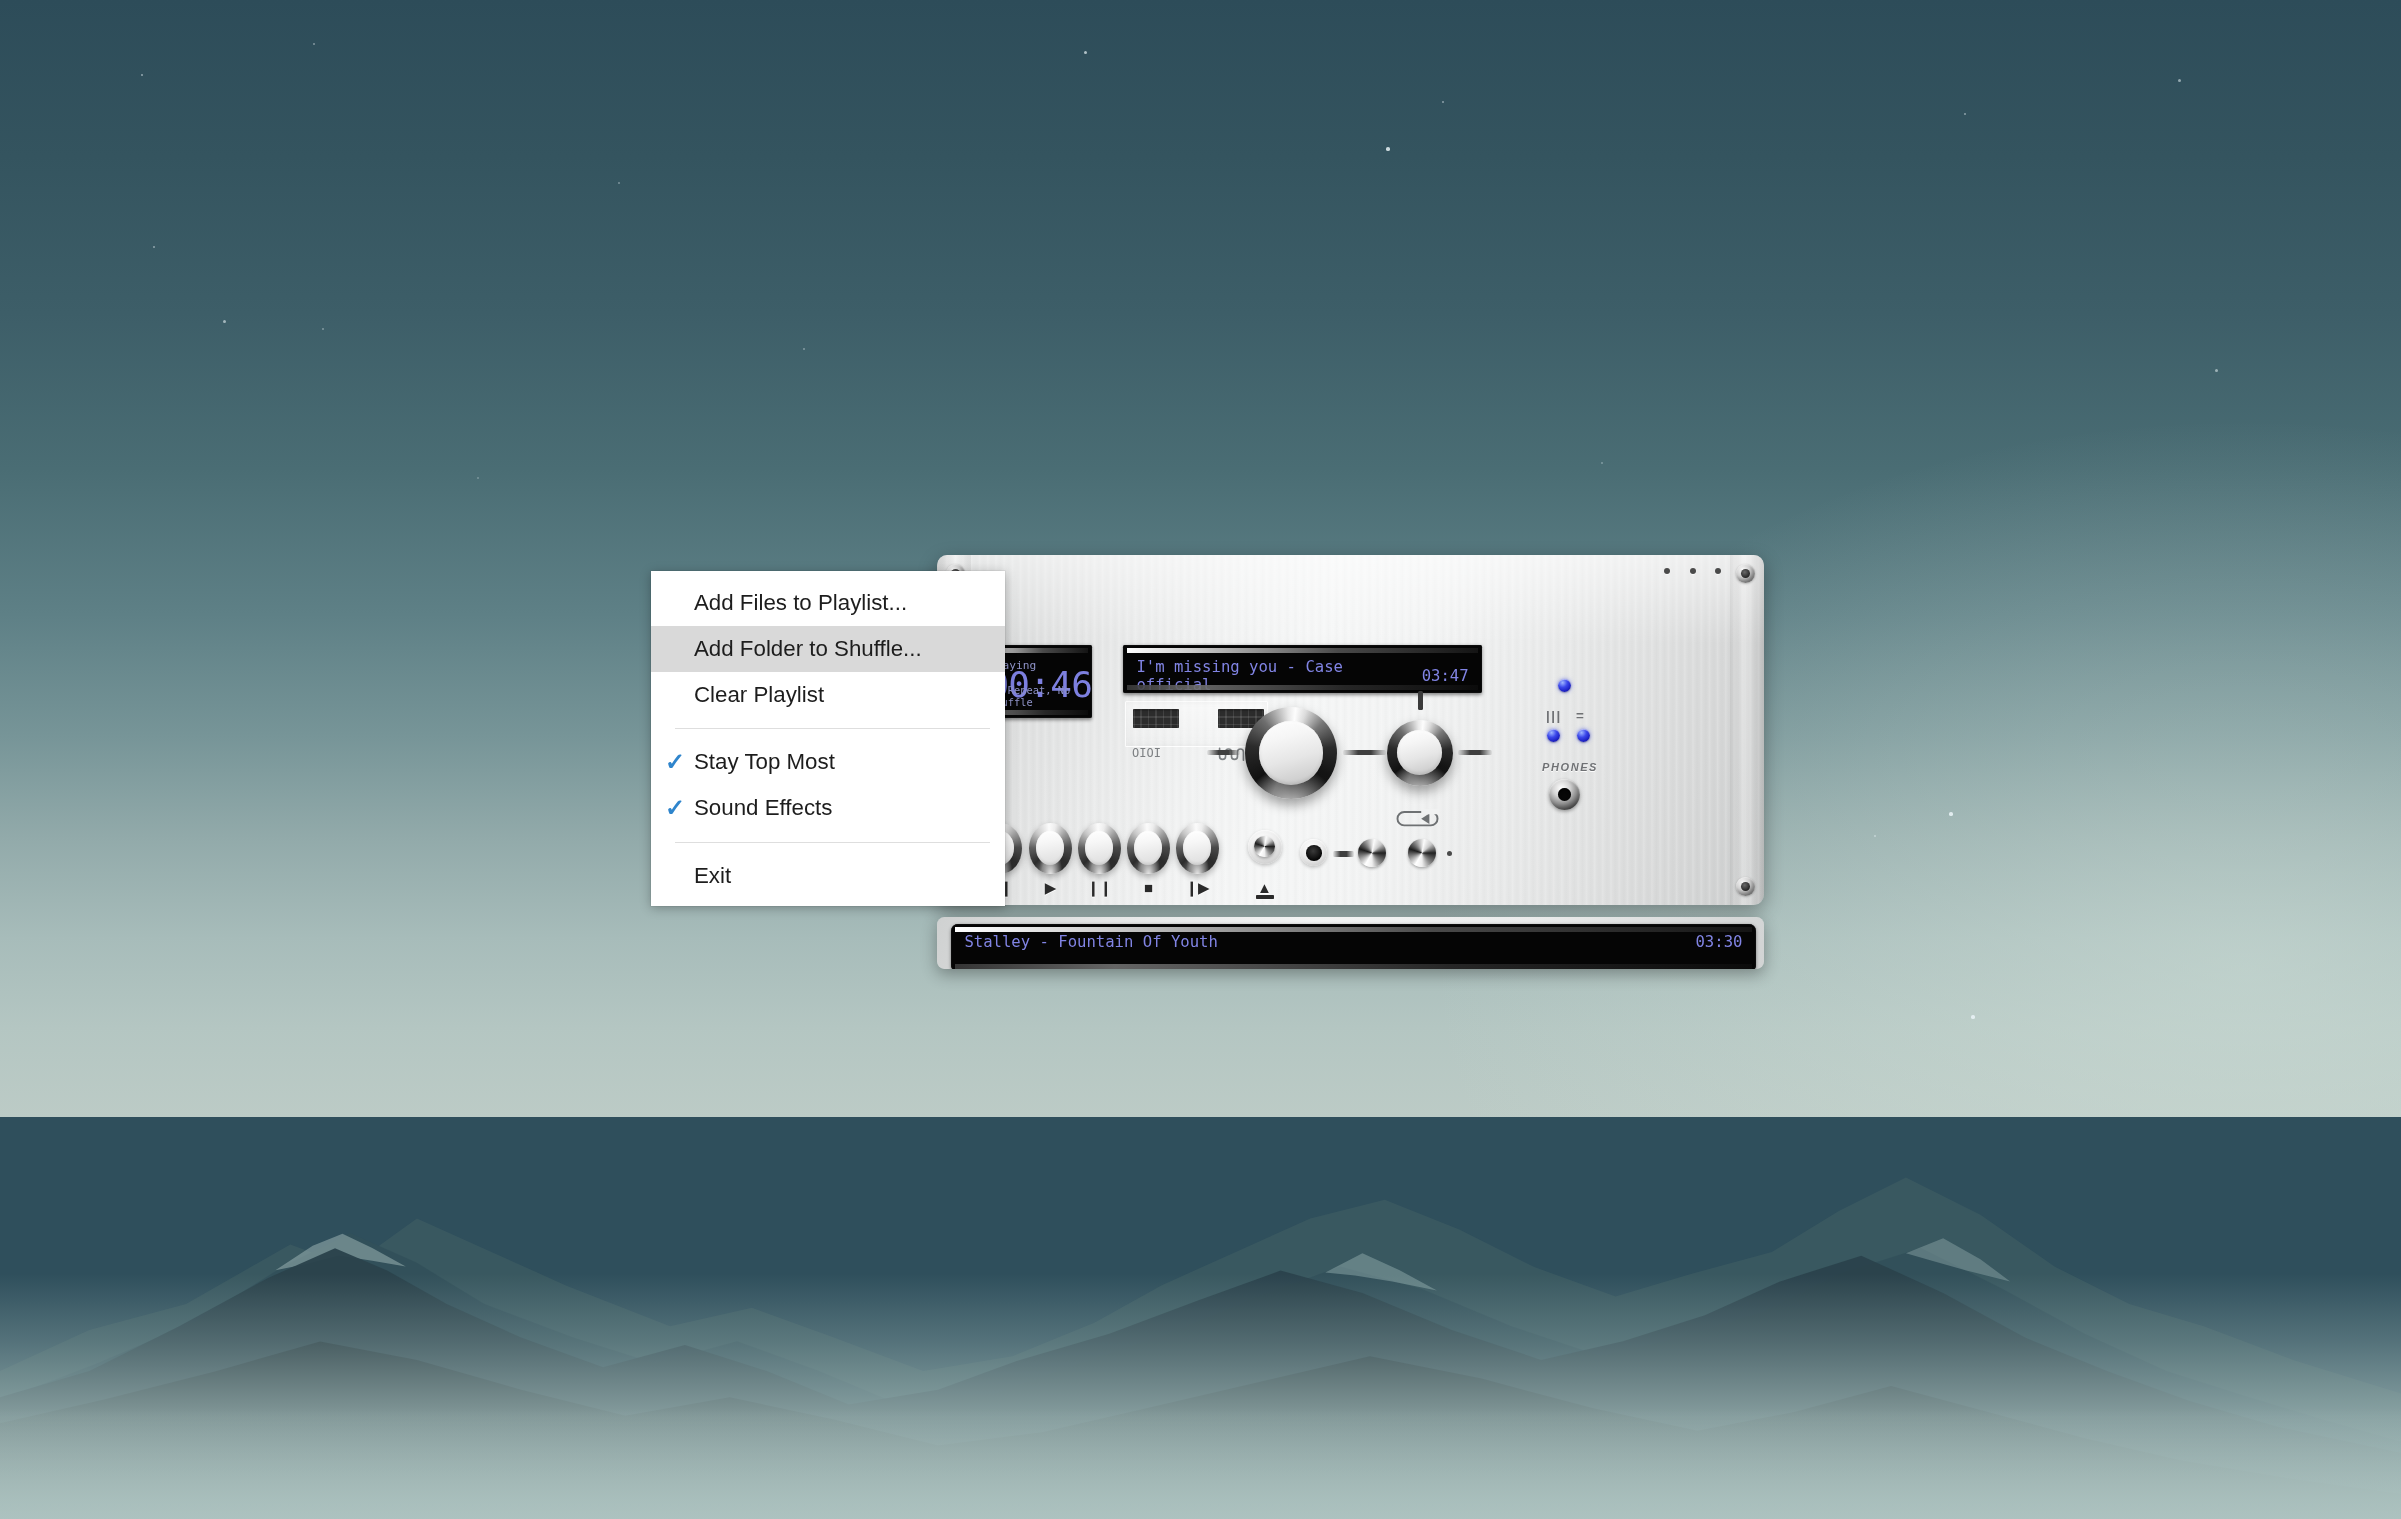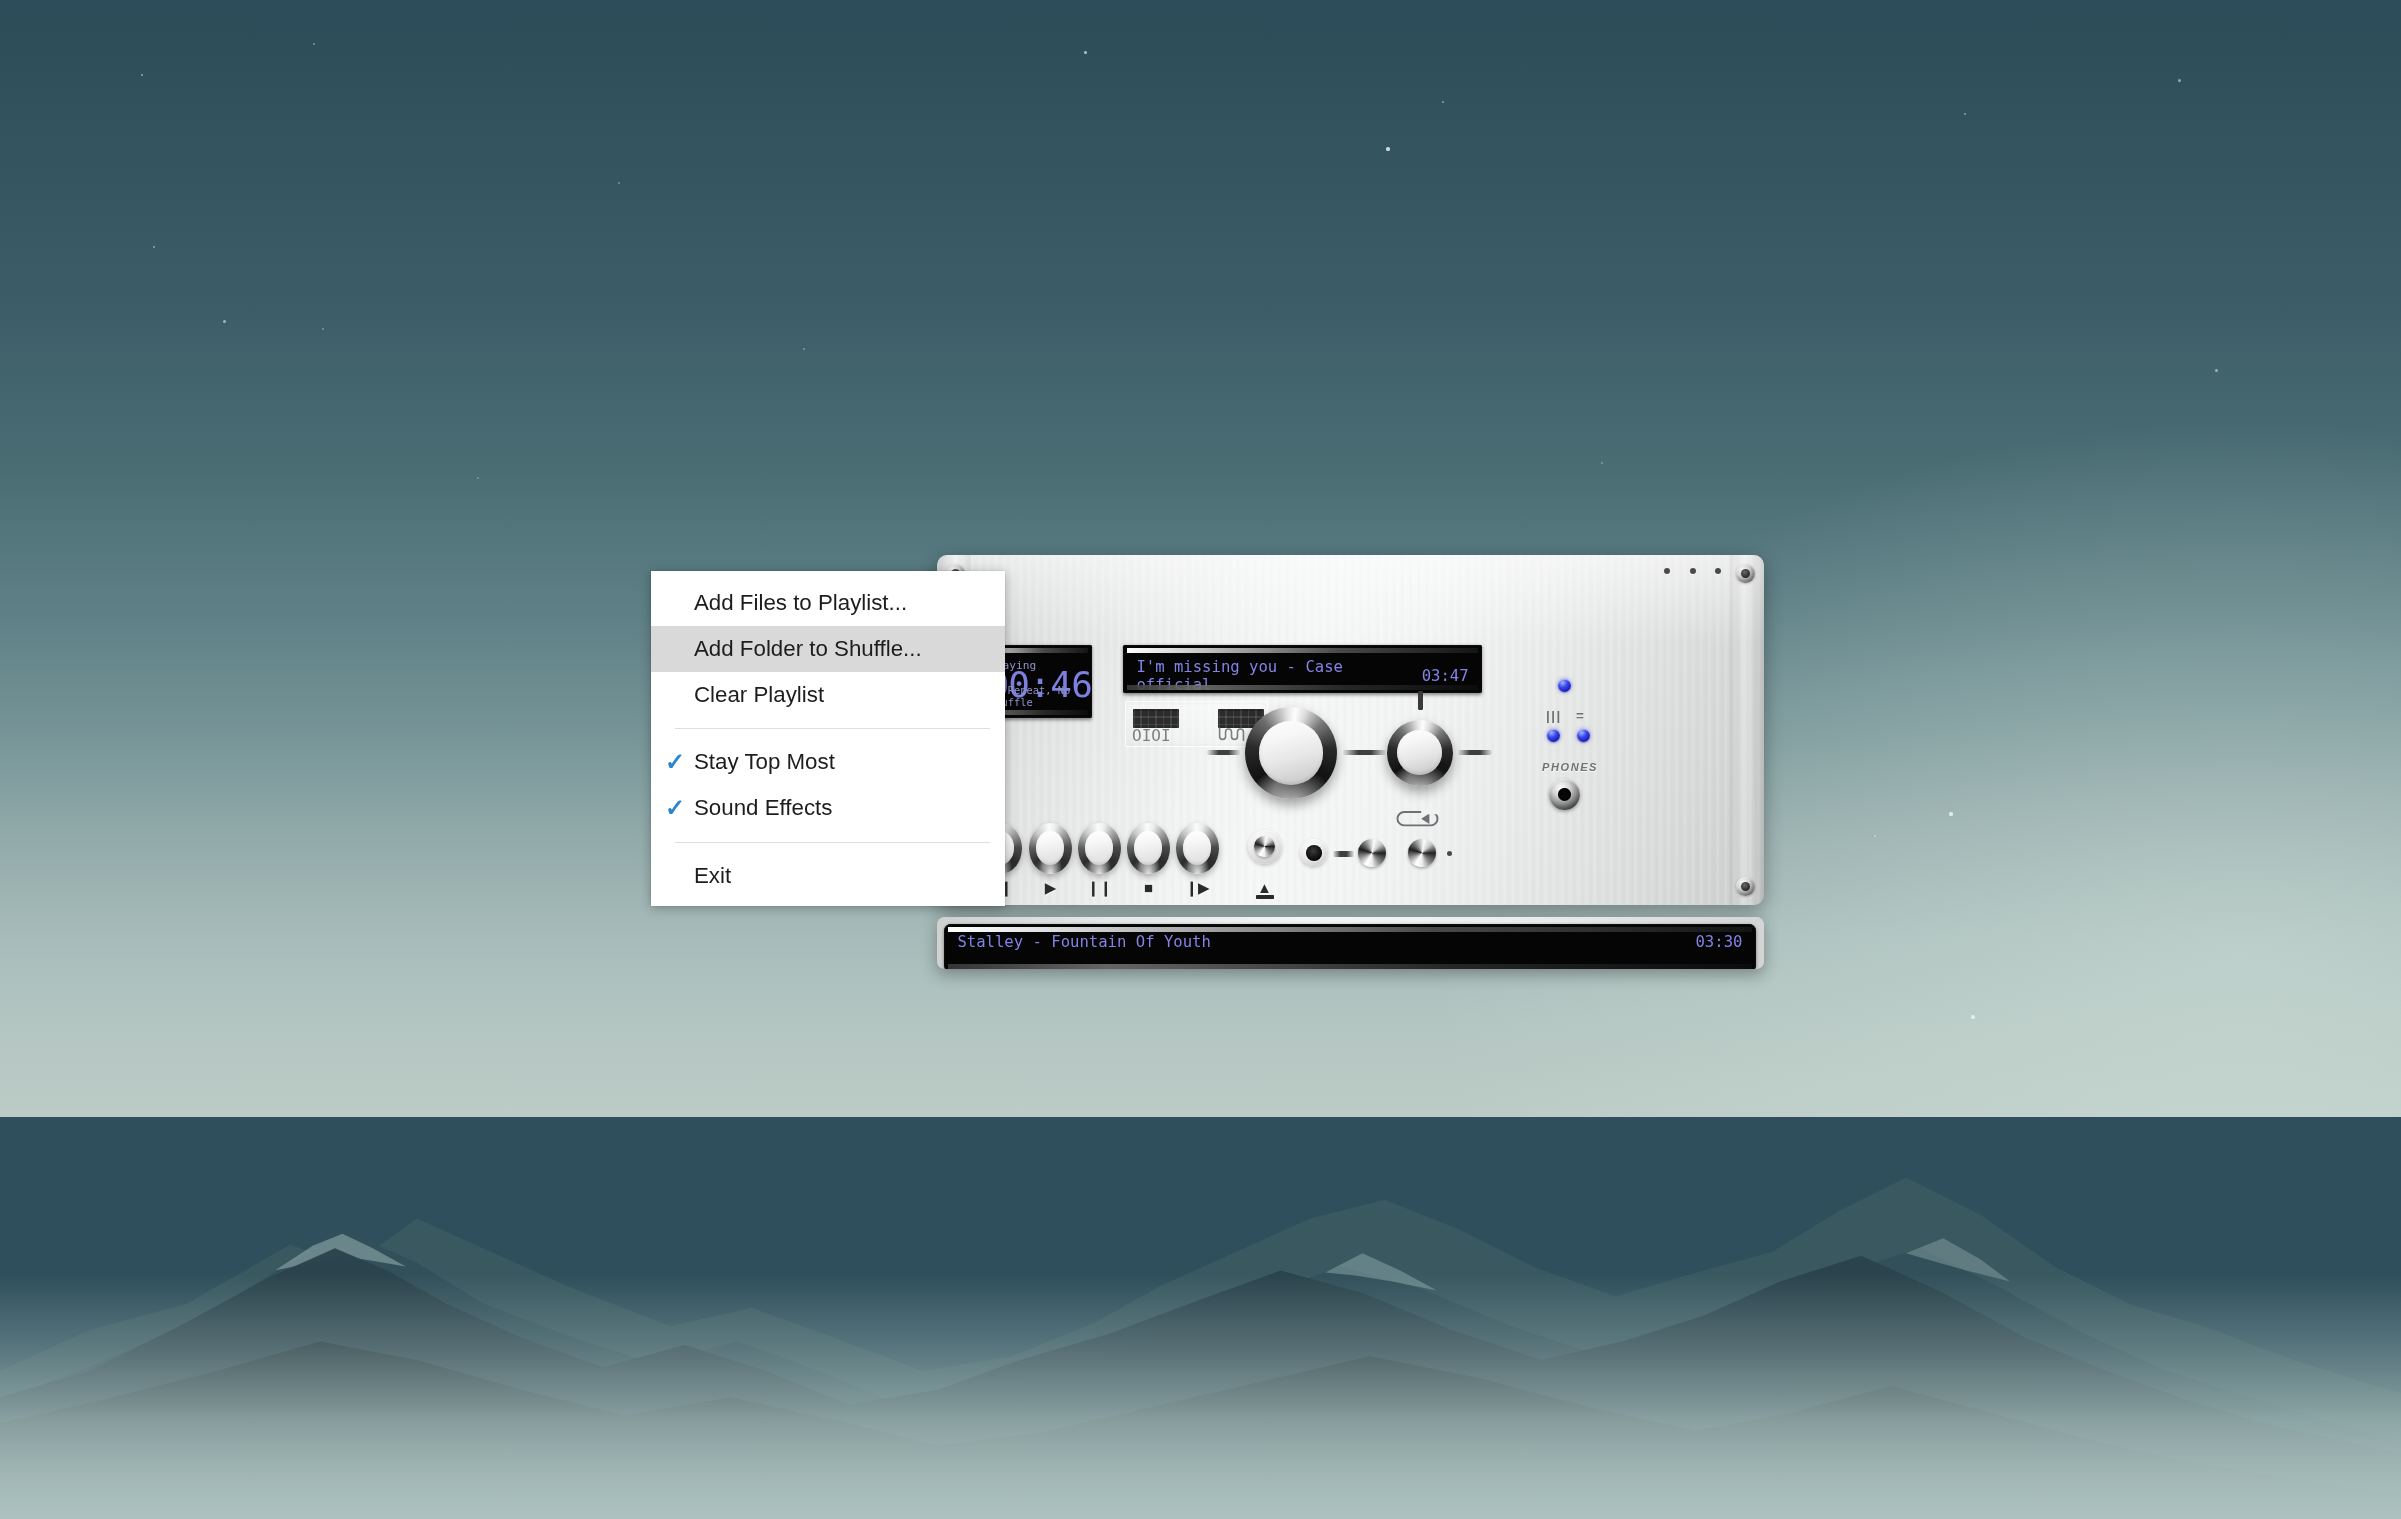--- a/index.html
+++ b/index.html
@@ -196,21 +196,21 @@
     background:
       repeating-linear-gradient(to right, rgba(255,255,255,0.10) 0 1.5px, rgba(0,0,0,0) 1.5px 7.4px),
       repeating-linear-gradient(to bottom, rgba(255,255,255,0.10) 0 1.5px, rgba(0,0,0,0) 1.5px 7.4px),
       #2c2c2c;
     border-radius:0.7px;
     box-shadow:inset 0 0.7px 2.2px rgba(0,0,0,0.7);
   }
   .meter-led.a { left:6.7px; }
   .meter-led.b { left:92px; }
   .meter-cap {
-    position:absolute; top:24px; font-size:16px; color:#7d8083; letter-spacing:0px;
+    position:absolute; top:44px; font-size:12px; color:#7d8083; letter-spacing:0px;
     font-family:"DejaVu Sans Mono", monospace;
   }
   .meter-cap.a { left:6px; }
   .meter-cap.b { left:92px; }
 
   
   .knob {
     position:absolute; border-radius:50%;
     background:
       radial-gradient(circle at 50% 118%, rgba(255,255,255,0.95) 0%, rgba(255,255,255,0) 42%),
@@ -308,21 +308,21 @@
 
   
   #playlist-panel {
     position:absolute; left:937px; top:917px; width:827px; height:52px;
     border-radius:7.4px;
     background:linear-gradient(110deg, #cfd1d1 0%, #e6e7e7 20%, #f3f4f4 45%, #ebecec 70%, #d2d4d4 100%);
     box-shadow:0 5.2px 16.4px rgba(0,0,0,0.32);
     z-index:41; overflow:hidden;
   }
   #playlist-lcd {
-    position:absolute; left:7px; top:6.7px; right:8.2px; height:48px; border-radius:7px;
+    position:absolute; left:14px; top:6.7px; right:8.2px; height:48px; border-radius:7px;
   }
   #playlist-lcd .row {
     position:absolute; left:0; right:0; top:9px;
     display:flex; justify-content:space-between; align-items:center;
     padding:0 13.4px;
     font-family:"DejaVu Sans Mono", monospace; font-size:15.6px; color:#8184e4;
   }
 </style>
 </head>
 <body>

